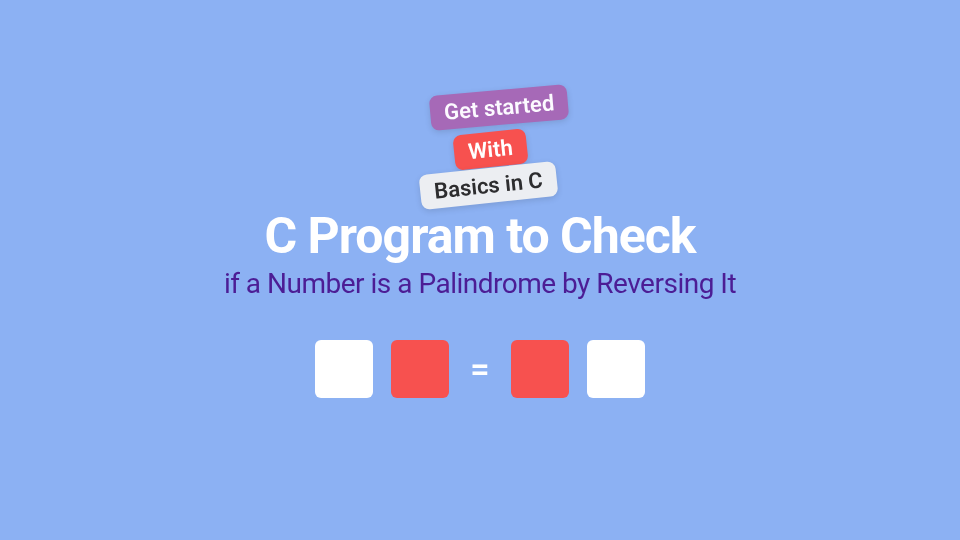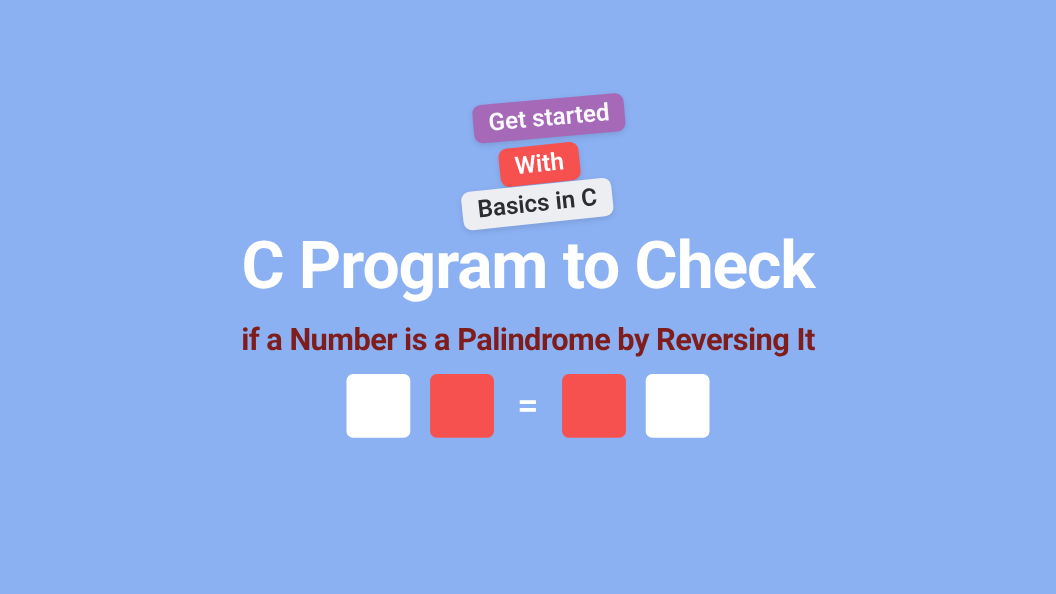--- a/index.html
+++ b/index.html
@@ -56,31 +56,31 @@
     }
     .title-block {
       position: absolute;
       left: 0;
       right: 0;
       top: 210px;
       text-align: center;
       color: #ffffff;
     }
     .title-main {
-      font-size: 60px;
+      font-size: 50px;
       font-weight: 700;
       letter-spacing: -1px;
       line-height: 1.05;
     }
     .title-sub {
       font-size: 28px;
-      font-weight: 700;
+      font-weight: 400;
       letter-spacing: -0.5px;
-      margin-top: 19px;
-      color: #7f1d1d;
+      margin-top: 4px;
+      color: #4c1d95;
     }
     .boxes-row {
       position: absolute;
       left: 0;
       right: 0;
       top: 340px;
       display: flex;
       justify-content: center;
       align-items: center;
       gap: 18px;

